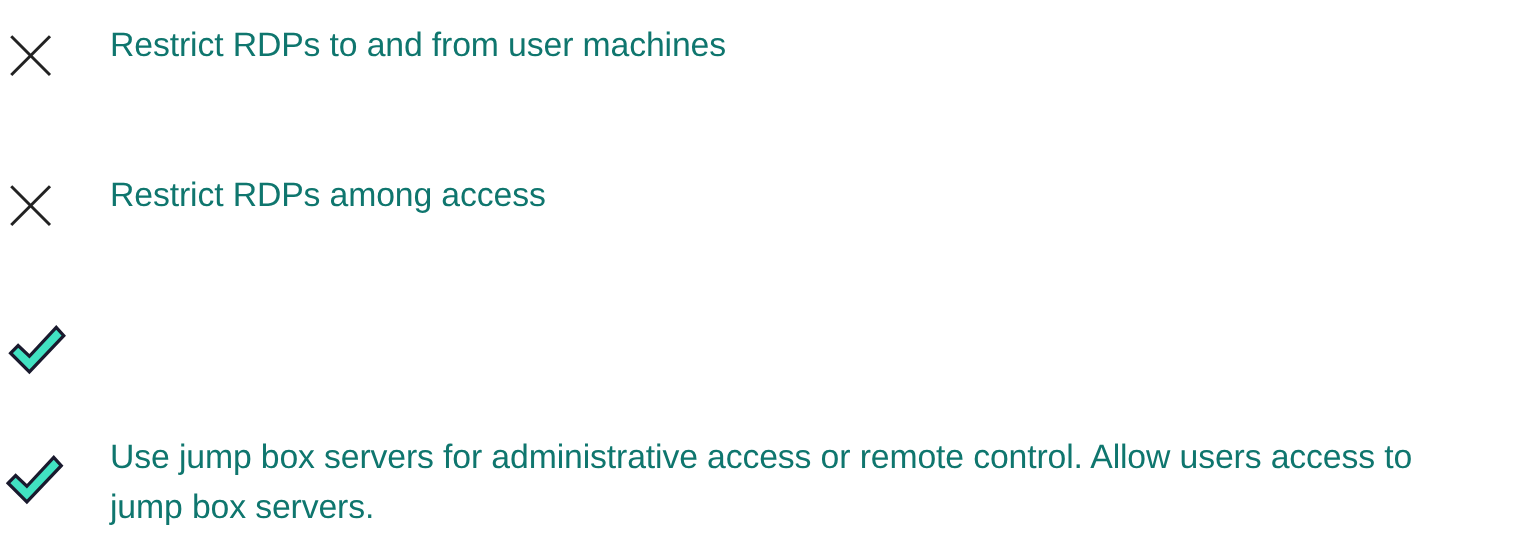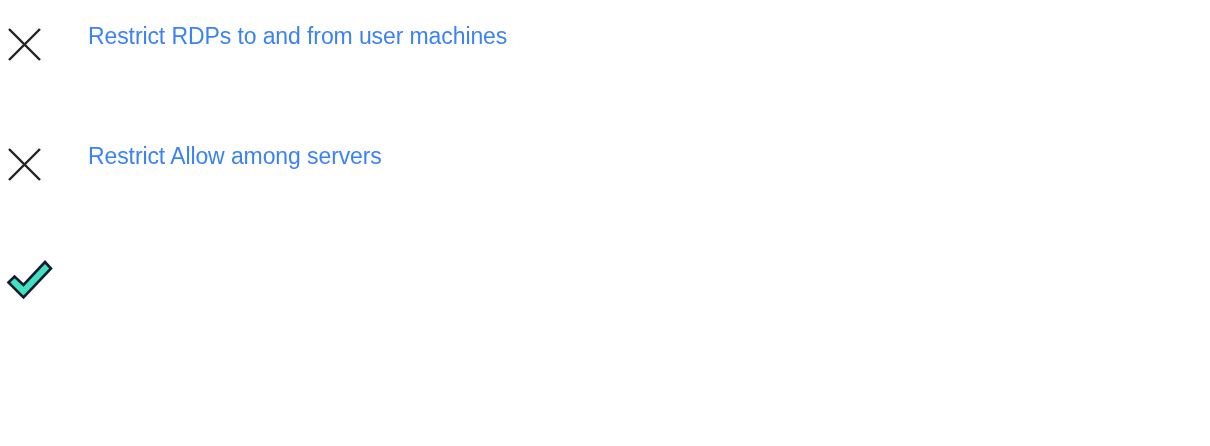--- a/index.html
+++ b/index.html
@@ -63,22 +63,22 @@
     height: 52px;
     display: block;
   }
 
   .row-2 .icon-check { left: 4px; top: -2px; }
   .row-3 .icon-check { left: 2px; top: 10px; }
 
   .row-label {
     flex: 1 1 auto;
     padding-right: 0;
-    color: #3b82f6;
-    font-size: 23px;
+    color: #0f766e;
+    font-size: 27px;
     line-height: 40px;
     letter-spacing: -0.1px;
     font-weight: 400;
     white-space: pre-wrap;
     max-width: 1105px;
   }
 
   .row-3 .row-label {
     line-height: 40px;
   }
@@ -98,25 +98,33 @@
     <div class="row-label">Restrict RDPs to and from user machines</div>
   </div>
 
   <div class="checklist-row row-1">
     <div class="icon-cell">
       <svg class="icon-cross" viewBox="0 0 35 35" aria-hidden="true">
         <line x1="2" y1="2" x2="33" y2="33" stroke="#222222" stroke-width="2.4" stroke-linecap="butt"></line>
         <line x1="33" y1="2" x2="2" y2="33" stroke="#222222" stroke-width="2.4" stroke-linecap="butt"></line>
       </svg>
     </div>
-    <div class="row-label">Restrict Allow among servers</div>
+    <div class="row-label">Restrict RDPs among access</div>
   </div>
 
   <div class="checklist-row row-2">
     <div class="icon-cell">
       <svg class="icon-check" viewBox="0 0 52 52" aria-hidden="true">
         <path d="M4.5 31.5 L10.5 25.5 L19.5 34 L41 11 L47 17.5 L19.5 46.5 Z" fill="#41e2c2" stroke="#1a1a2e" stroke-width="2.6" stroke-linejoin="miter"></path>
       </svg>
     </div>
   </div>
 
+  <div class="checklist-row row-3">
+    <div class="icon-cell">
+      <svg class="icon-check" viewBox="0 0 52 52" aria-hidden="true">
+        <path d="M4.5 31.5 L10.5 25.5 L19.5 34 L41 11 L47 17.5 L19.5 46.5 Z" fill="#41e2c2" stroke="#1a1a2e" stroke-width="2.6" stroke-linejoin="miter"></path>
+      </svg>
+    </div>
+    <div class="row-label">Use jump box servers for administrative access or remote control. Allow users access to jump box servers.</div>
+  </div>
 
 </div>
 
 </body></html>

